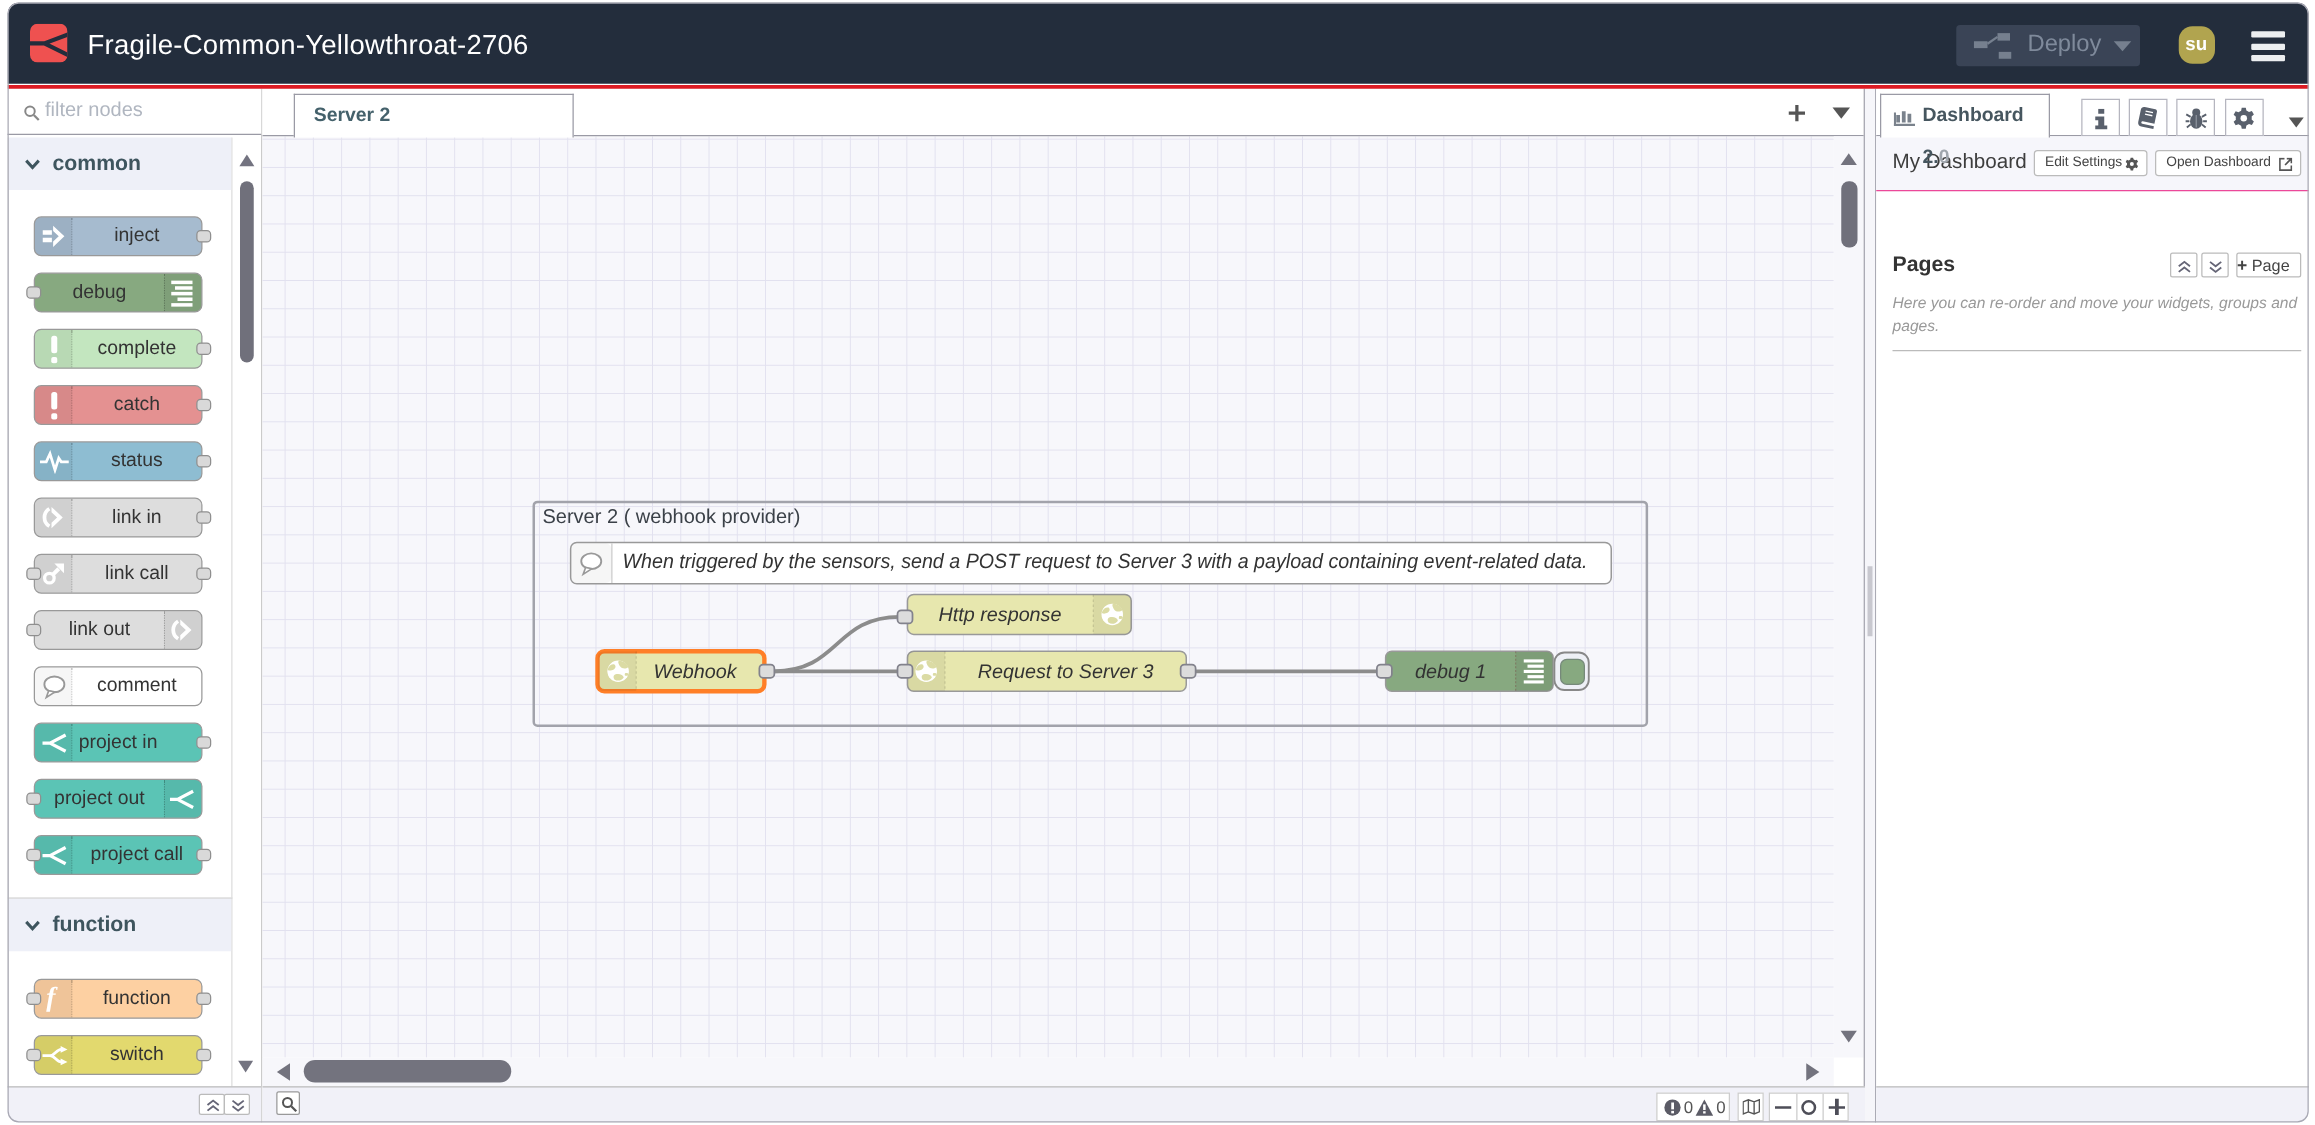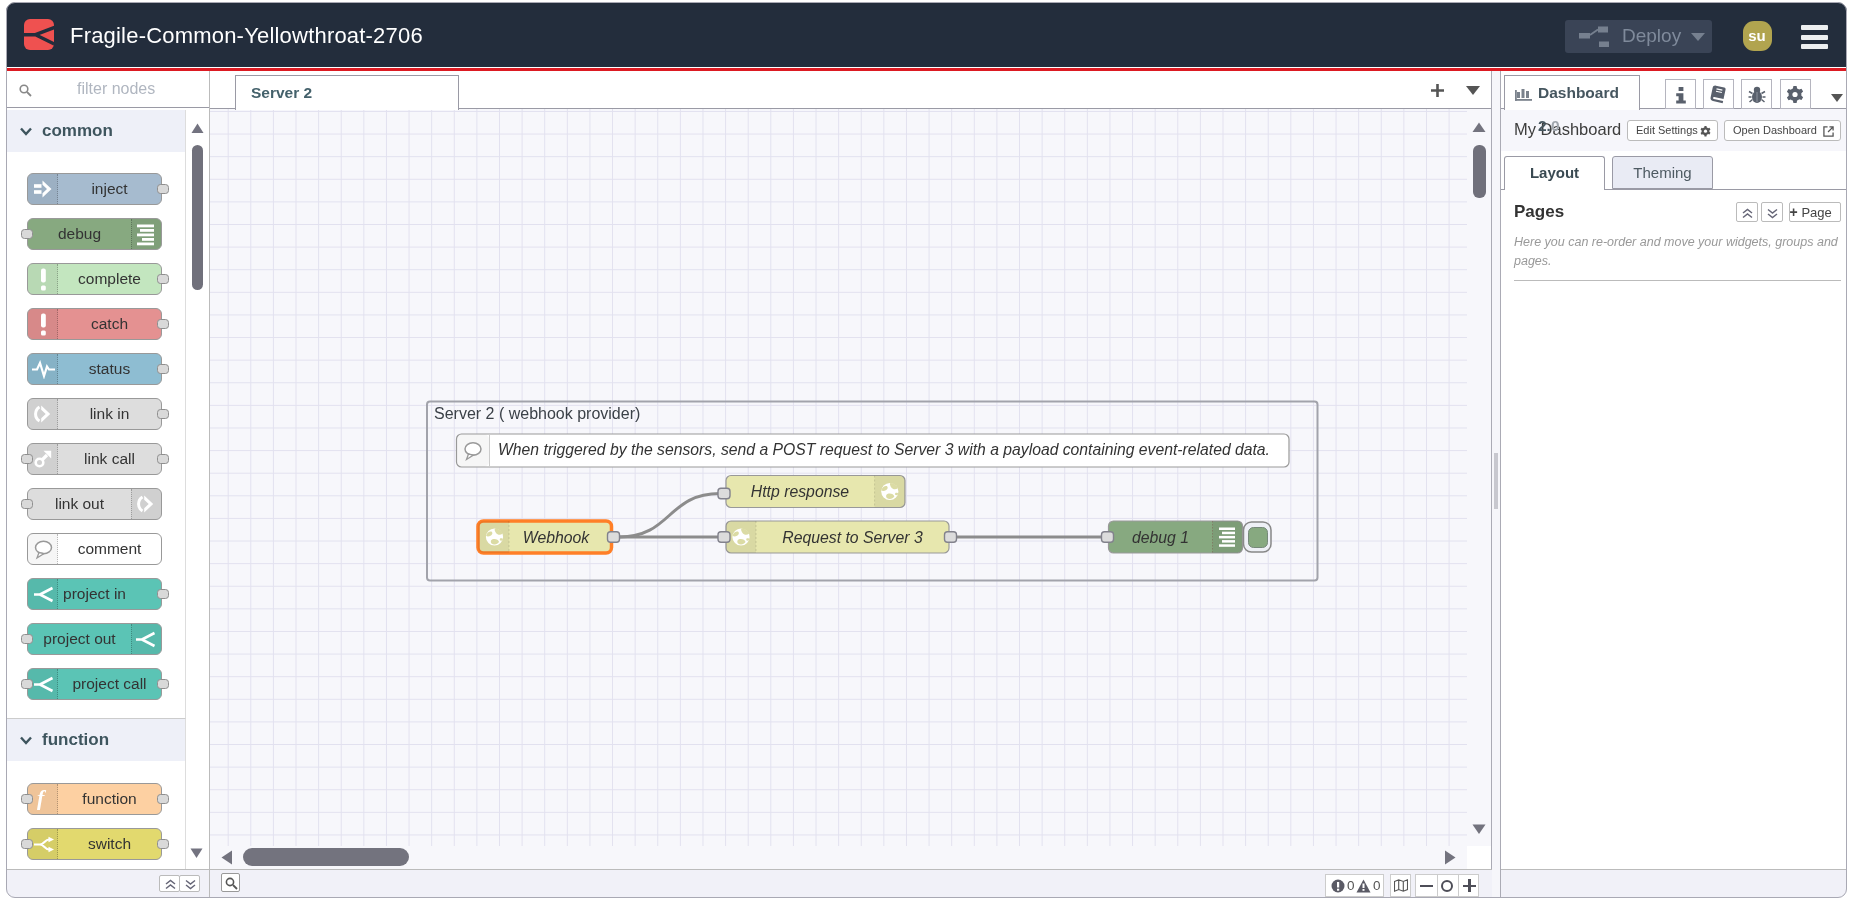--- a/index.html
+++ b/index.html
@@ -14,21 +14,21 @@
 #htitle { position:absolute; left:64px; top:21.5px; font-size:22px; color:#fff; letter-spacing:0.2px; }
 #deploy { position:absolute; left:1559px; top:18.5px; width:147px; height:33px; background:#3a4456; border-radius:3px; }
 #deploy .dtext { position:absolute; left:57px; top:5px; font-size:19px; color:#7f8a9b; }
 #deploy .dcaret { position:absolute; left:126px; top:13px; width:0; height:0; border-left:7.5px solid transparent; border-right:7.5px solid transparent; border-top:8.5px solid #76808f; }
 #avatar { position:absolute; left:1736.5px; top:19.5px; width:29px; height:30px; border-radius:11px; background:#b1a44f; color:#fff; font-size:15px; font-weight:bold; text-align:center; line-height:30px; }
 #burger div { position:absolute; left:1795px; width:27px; height:5px; background:#eceef0; border-radius:1px; }
 
 
 #palette { position:absolute; left:0; top:71px; width:210px; height:829px; background:#fff; border-right:1px solid #bbbbbb; }
 #psearch { position:absolute; left:0; top:0; width:209px; height:37px; background:#fff; border-bottom:1px solid #9a9aa5; }
-#psearch .ph { position:absolute; left:36px; top:9px; font-size:16px; color:#b0b6c0;margin-left:41px; }
+#psearch .ph { position:absolute; left:36px; top:9px; font-size:16px; color:#b0b6c0; }
 .cat { position:absolute; left:6px; width:180px; border-left:1px solid #ddd; border-right:1px solid #ddd; }
 .cathead { height:42px; background:#eef0f8; color:#3e555e; font-weight:bold; font-size:17px; line-height:42px; padding-left:35px; position:relative; }
 .pnode { position:absolute; left:27px; width:135px; height:32px; border:1px solid #999; border-radius:6px; font-size:15.5px; color:#333; }
 .pnode .lbl { position:absolute; top:0; height:30px; line-height:30px; width:100%; text-align:center; }
 .pnode .icoL { position:absolute; left:0; top:0; width:30px; height:30px; background:rgba(0,0,0,0.055); border-right:1px dotted rgba(0,0,0,0.25); border-top-left-radius:5px; border-bottom-left-radius:5px; }
 .pnode .icoR { position:absolute; right:0; top:0; width:30px; height:30px; background:rgba(0,0,0,0.055); border-left:1px dotted rgba(0,0,0,0.25); border-top-right-radius:5px; border-bottom-right-radius:5px; }
 .pport { position:absolute; width:12px; height:10px; background:#d9d9d9; border:1.5px solid #8f8f8f; border-radius:3.5px; top:10px; }
 .pL { left:-7.5px; } .pR { right:-7.5px; }
 #pfoot { position:absolute; left:0; top:798px; width:209px; height:31px; background:#f1f1f8; border-top:1px solid #bbb; }
 .sqbtn { position:absolute; width:21px; height:20px; background:#fff; border:1px solid #bbb; border-radius:2px; }
@@ -490,25 +490,20 @@
           <circle cx="9" cy="8.5" r="2.6" fill="#fff"></circle>
         </svg>
     </div>
     <div class="hbtn" id="btnOpen" style="left:223px;width:117px">Open Dashboard
       <svg class="abs" style="right:6px;top:5px" width="11" height="11" viewBox="0 0 12 12">
           <path d="M5,1 H1 V11 H11 V7" fill="none" stroke="#555" stroke-width="1.4"></path>
           <path d="M7,1 H11 V5 M11,1 L5.5,6.5" fill="none" stroke="#555" stroke-width="1.4"></path>
         </svg>
     </div>
   </div>
-  <div id="stabs">
-    <div class="brd"></div>
-    <div id="tabLayout">Layout</div>
-    <div id="tabTheming">Theming</div>
-  </div>
   <div id="pages">Pages</div>
   <div class="sqbtn" style="left:235px;top:131px;width:22px;height:20px">
     <svg style="position:absolute;left:5px;top:4.5px" width="11" height="11" viewBox="0 0 11 11">
         <path d="M1,5 L5.5,1.5 L10,5 M1,9.5 L5.5,6 L10,9.5" stroke="#667" stroke-width="1.5" fill="none"></path>
       </svg>
   </div>
   <div class="sqbtn" style="left:260px;top:131px;width:22px;height:20px">
     <svg style="position:absolute;left:5px;top:4.5px" width="11" height="11" viewBox="0 0 11 11">
         <path d="M1,1.5 L5.5,5 L10,1.5 M1,6 L5.5,9.5 L10,6" stroke="#667" stroke-width="1.5" fill="none"></path>
       </svg>

